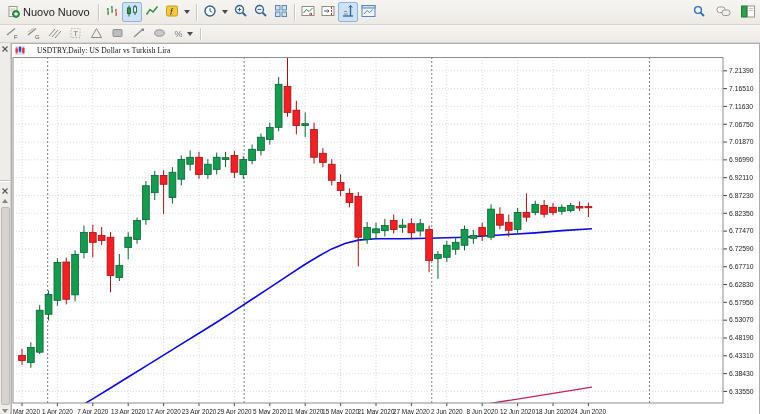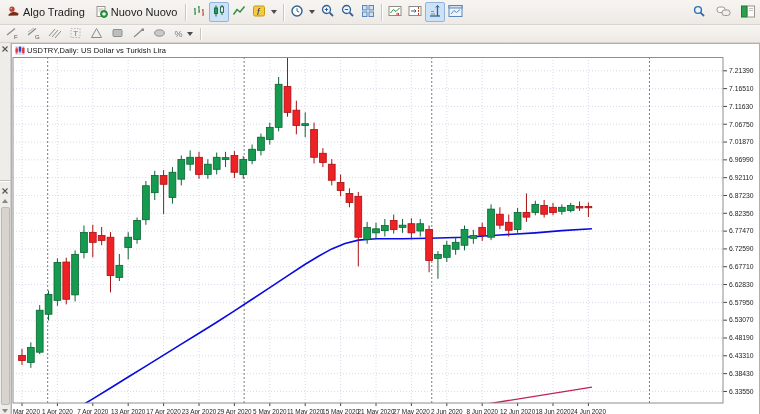--- a/index.html
+++ b/index.html
@@ -27,38 +27,28 @@
               border-right:1px solid #d4d1cc;}
   .strip-x{position:absolute;left:1px;width:8px;height:8px;display:flex;align-items:center;justify-content:center;}
   .strip-div{position:absolute;left:0;width:10px;height:1px;background:#c4c1bc;box-shadow:0 1px 0 #fff;}
   .strip-thumb{position:absolute;left:1px;width:7px;background:#d7d4d0;border:1px solid #bdbab5;border-radius:2px;}
   .strip-arrow{position:absolute;left:2px;width:0;height:0;border-left:3px solid transparent;border-right:3px solid transparent;}
   .arr-up{border-bottom:4px solid #8a8784;}
   .arr-dn{border-top:4px solid #8a8784;}
   
   .chart-window{position:absolute;left:11px;top:0;width:749px;height:375px;background:#fff;
                 border:1px solid #b3b0ab;box-sizing:border-box;}
-  .chart-caption{height:13px;display:flex;align-items:center;gap:2px;padding-left:3px;background:#fff;}
+  .chart-caption{height:13px;display:flex;align-items:center;gap:12px;padding-left:3px;background:#fff;font-family:Liberation Serif, serif;}
   .chart-caption .ttl{font-size:7.5px;color:#111;letter-spacing:0.1px;}
   svg text{font-family:"Liberation Sans","DejaVu Sans",sans-serif;}
 </style>
 </head>
 <body>
 
 <div class="toolbar tb1">
-  <div class="tbtn">
-    <span>
-      <svg width="13" height="13" viewBox="0 0 13 13">
-          <circle cx="5" cy="4.2" r="2.6" fill="#b5422e"></circle>
-          <path d="M1.5 9.5 Q5 5.8 9 7.2 L11.5 8.2 L11 10.5 L1.5 10.8 Z" fill="#7d2a1c"></path>
-          <circle cx="4.2" cy="3.6" r="0.8" fill="#e8b9ae"></circle>
-        </svg>
-    </span>
-    <span class="lbl">Algo Trading</span>
-  </div>
   <div class="tbtn">
     <span>
       <svg width="13" height="13" viewBox="0 0 13 13">
           <rect x="2" y="1.5" width="8" height="10" fill="#fdfdfb" stroke="#9a968f"></rect>
           <line x1="3.5" y1="4" x2="8.5" y2="4" stroke="#b9b5ae"></line>
           <line x1="3.5" y1="6" x2="8.5" y2="6" stroke="#b9b5ae"></line>
           <circle cx="9" cy="9" r="3.4" fill="#2ea043" stroke="#1d7a2e"></circle>
           <path d="M9 7.2 V10.8 M7.2 9 H10.8" stroke="#fff" stroke-width="1.3"></path>
         </svg>
     </span>

